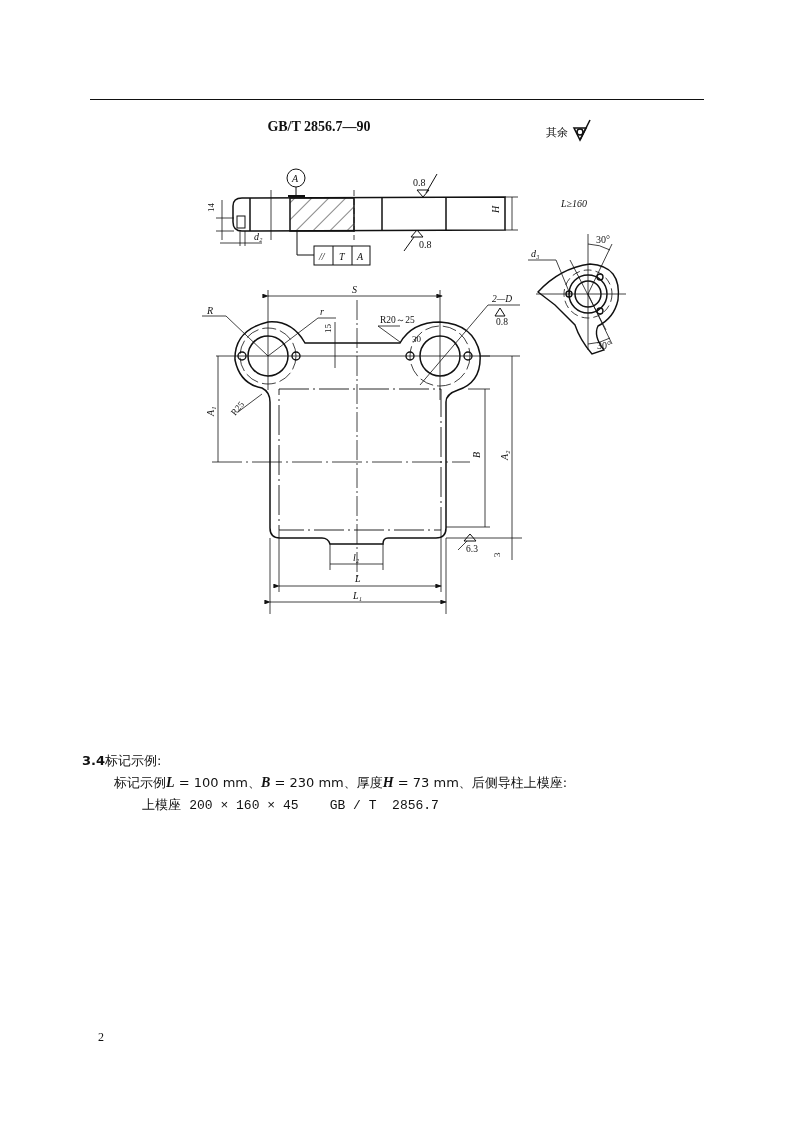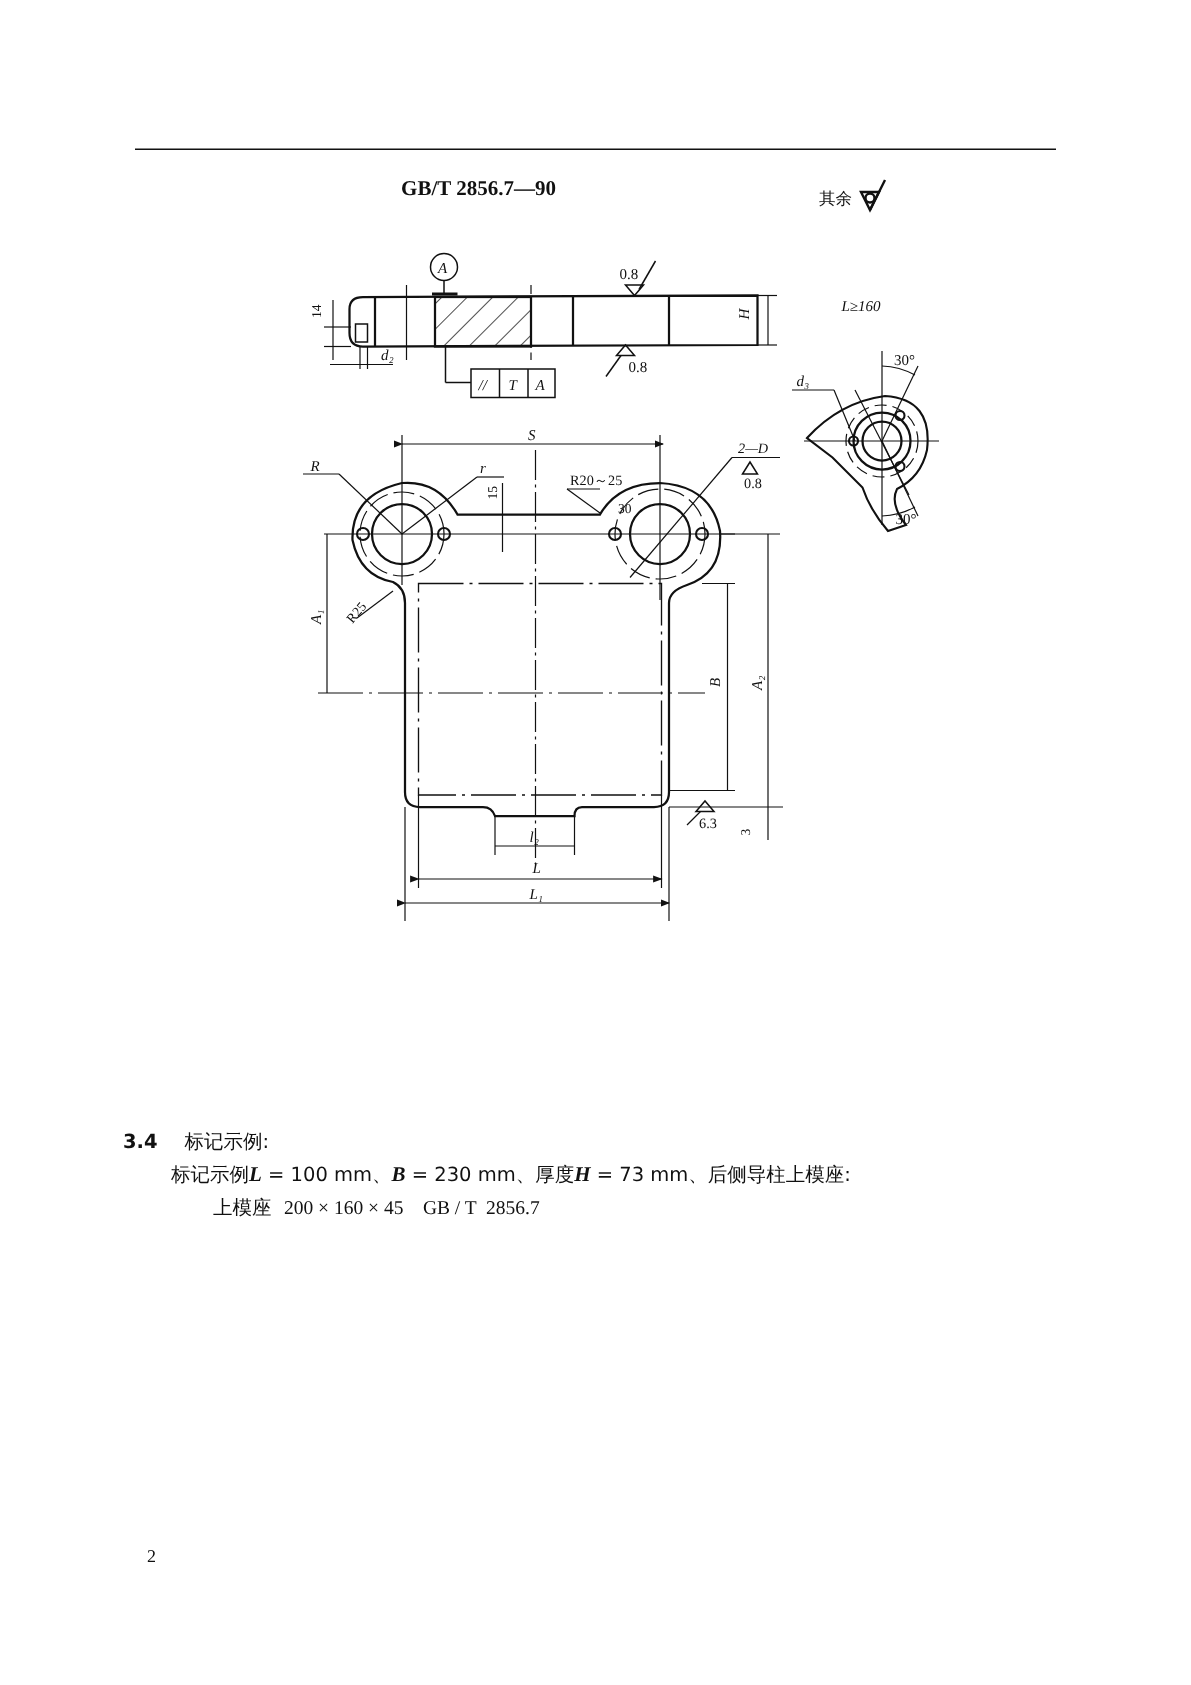--- a/index.html
+++ b/index.html
@@ -3,25 +3,25 @@
 <meta charset="utf-8">
 <style>
   html, body { margin:0; padding:0; background:#ffffff; }
   body { width:794px; height:1123px; position:relative; overflow:hidden; font-family:"DejaVu Serif", serif; color:#111; }
   .header { position:absolute; left:0; top:76px; width:638px; text-align:center; font-family:"Liberation Serif", serif; font-size:14px;margin-top:43px; }
   .header b { font-weight:bold; }
   .header-rule { position:absolute; left:90px; top:99px; width:614px; height:0; border-top:1.2px solid #111; }
   .drawing { position:absolute; left:0; top:0; width:794px; height:700px; }
   .drawing text { font-family:"Liberation Serif", serif; fill:#111; }
   .sec { position:absolute; left:82px; top:752px; font-size:13px; font-family:"DejaVu Sans", sans-serif; }
-  .sec .num { font-weight:bold; margin-right:18px; }
+  .sec .num { font-weight:bold; }
   .line1 { position:absolute; left:114px; top:774px; font-size:13px; font-family:"DejaVu Sans", sans-serif; }
   .line1 i { font-family:"Liberation Serif", serif; font-weight:bold; font-style:italic; font-size:14px; }
   .line2 { position:absolute; left:142px; top:796px; font-size:13px; font-family:"DejaVu Sans", sans-serif; white-space:pre; }
-  .line2 .mono { font-family:Liberation Serif, serif; }
+  .line2 .mono { font-family:Liberation Mono, monospace; }
   .pagenum { position:absolute; left:98px; top:1030px; font-size:12px; font-family:"Liberation Serif", serif; }
 </style>
 </head>
 <body>
 
 <div class="header">
   <b>GB/T 2856.7—90</b>
 </div>
 <div class="header-rule"></div>
 

